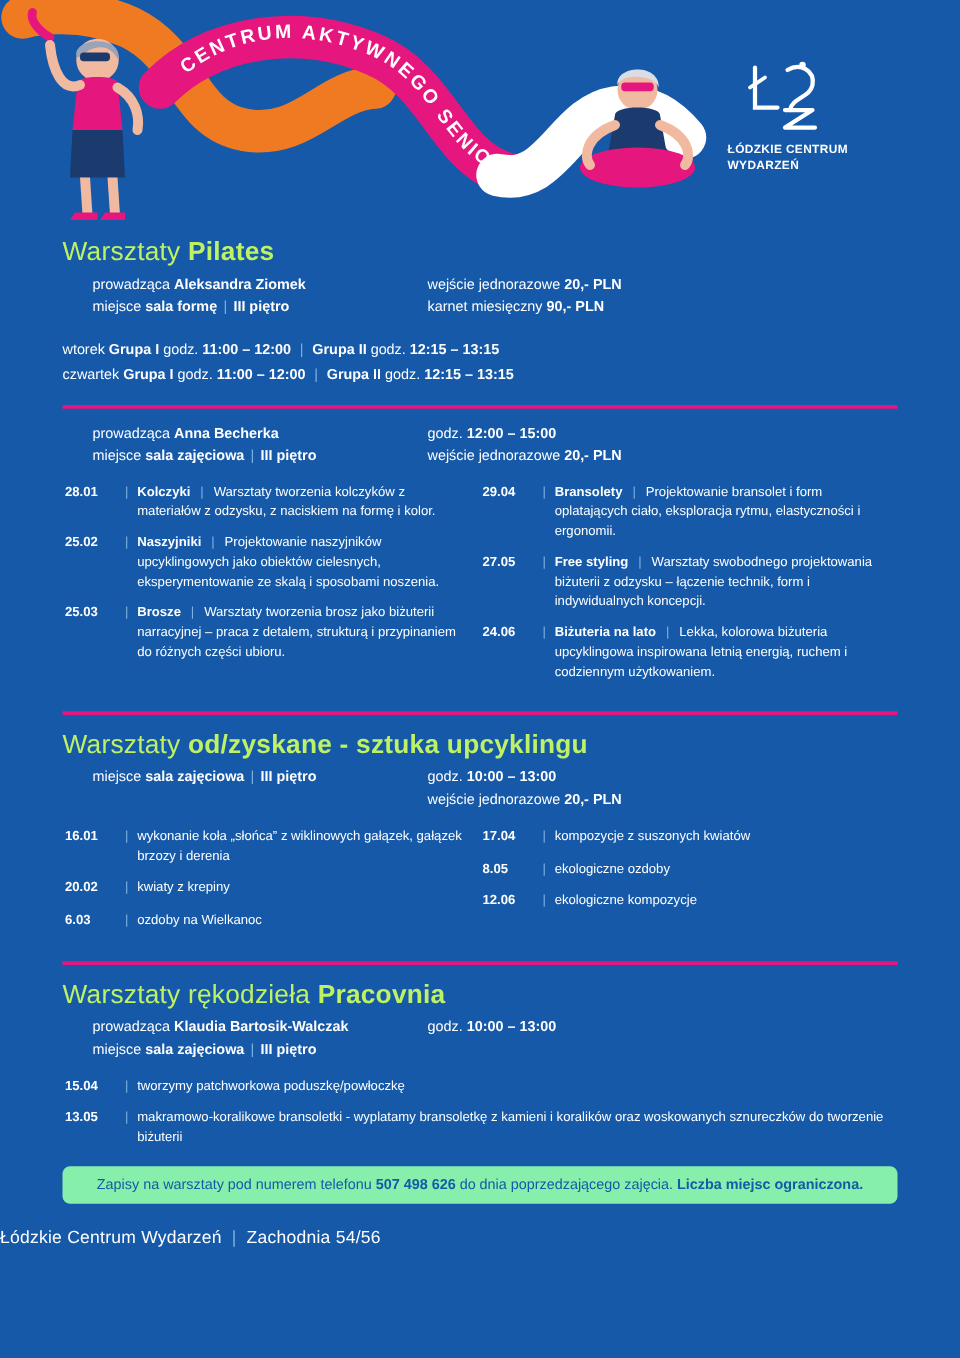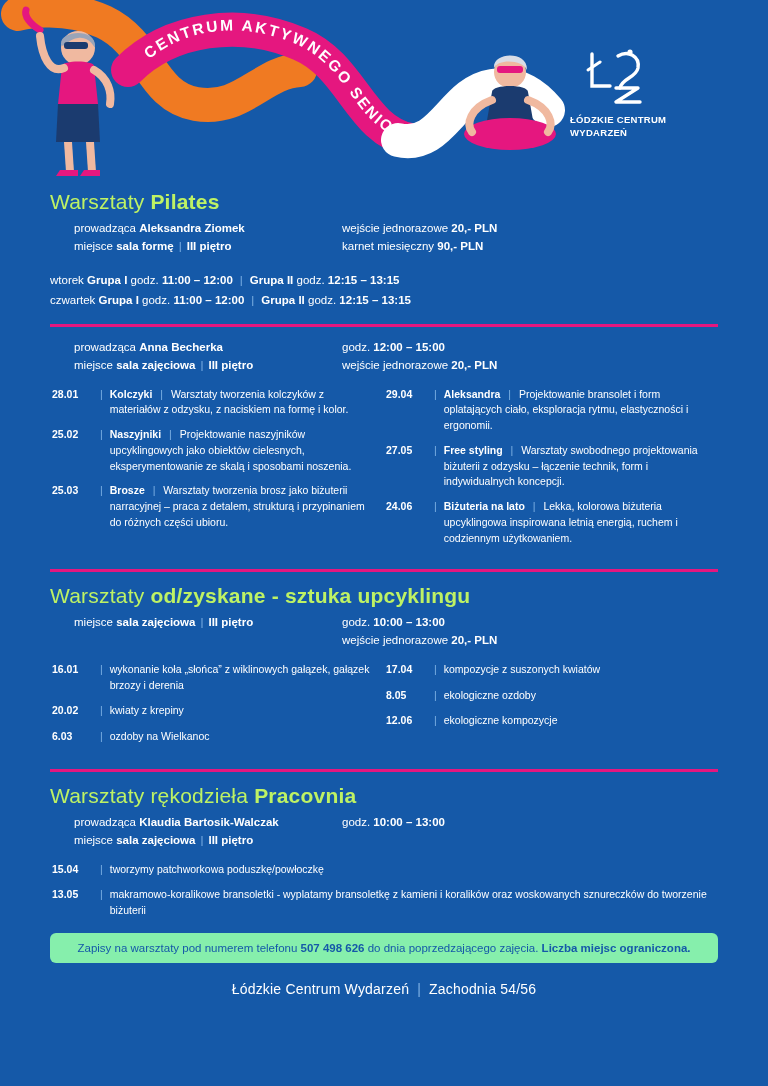--- a/index.html
+++ b/index.html
@@ -16,21 +16,21 @@
 
   
   .header {
     position: relative;
     height: 186px;
     width: 768px;
   }
   .header svg { display: block; }
   .logo-block {
     position: absolute;
-    right: 48px;
+    right: 36px;
     top: 48px;
     width: 150px;
     text-align: left;
   }
   .logo-mark { width: 60px; height: 56px; display: block; margin-left: 14px;}
   .logo-text {
     margin-top: 10px;
     font-size: 9.5px;
     font-weight: bold;
     line-height: 1.35;
@@ -116,21 +116,21 @@
     color: #1559a8;
     border-radius: 6px;
     padding: 9px 14px;
     text-align: center;
     font-size: 11.5px;
   }
   .notice b { font-weight: bold; }
 
   .footer {
     margin-top: 18px;
-    text-align: center;
+    text-align: left;
     font-size: 14px;
     letter-spacing: 0.2px;
   }
   .footer .fsep { color: #7fb2e5; padding: 0 8px; }
 </style>
 </head>
 <body>
 
 <div class="header">
   <svg width="768" height="186" viewBox="0 0 768 186">
@@ -262,21 +262,21 @@
         <div class="entry">
           <span class="date">25.03</span>
           <span class="bar">|</span>
           <span class="body"><b class="lead">Brosze</b> <span class="sep">|</span> <span>Warsztaty tworzenia brosz jako biżuterii narracyjnej – praca z detalem, strukturą i przypinaniem do różnych części ubioru.</span></span>
         </div>
       </div>
       <div class="col">
         <div class="entry">
           <span class="date">29.04</span>
           <span class="bar">|</span>
-          <span class="body"><b class="lead">Aleksandra</b> <span class="sep">|</span> <span>Projektowanie bransolet i form oplatających ciało, eksploracja rytmu, elastyczności i ergonomii.</span></span>
+          <span class="body"><b class="lead">Bransolety</b> <span class="sep">|</span> <span>Projektowanie bransolet i form oplatających ciało, eksploracja rytmu, elastyczności i ergonomii.</span></span>
         </div>
         <div class="entry">
           <span class="date">27.05</span>
           <span class="bar">|</span>
           <span class="body"><b class="lead">Free styling</b> <span class="sep">|</span> <span>Warsztaty swobodnego projektowania biżuterii z odzysku – łączenie technik, form i indywidualnych koncepcji.</span></span>
         </div>
         <div class="entry">
           <span class="date">24.06</span>
           <span class="bar">|</span>
           <span class="body"><b class="lead">Biżuteria na lato</b> <span class="sep">|</span> <span>Lekka, kolorowa biżuteria upcyklingowa inspirowana letnią energią, ruchem i codziennym użytkowaniem.</span></span>

